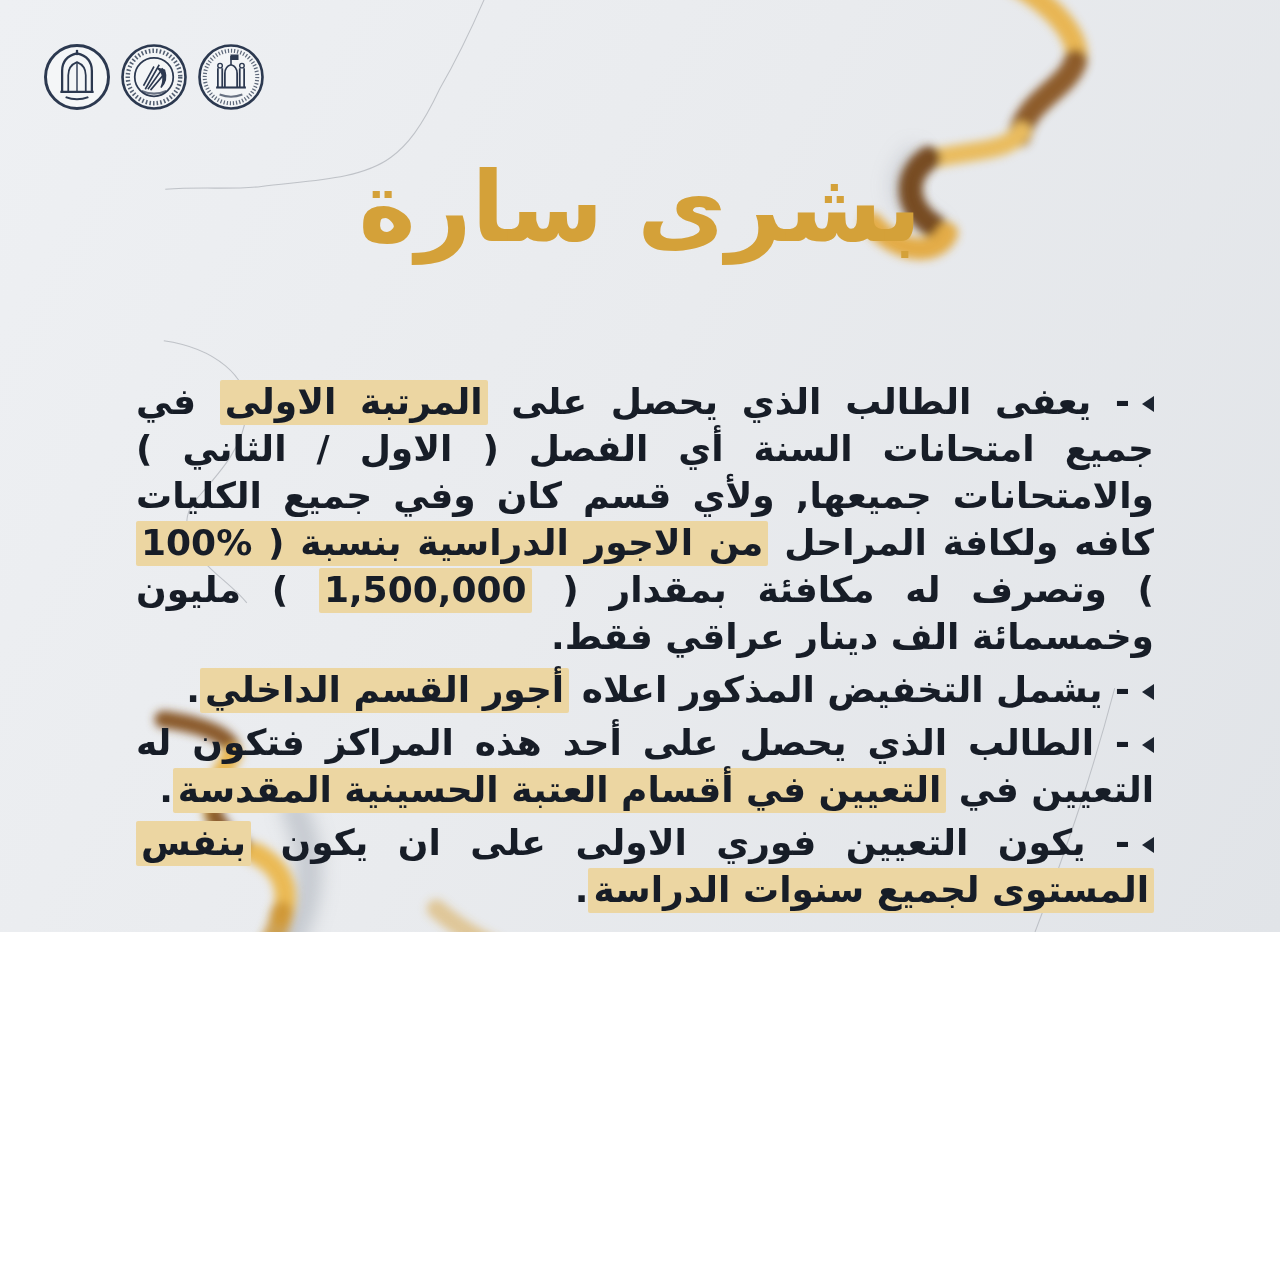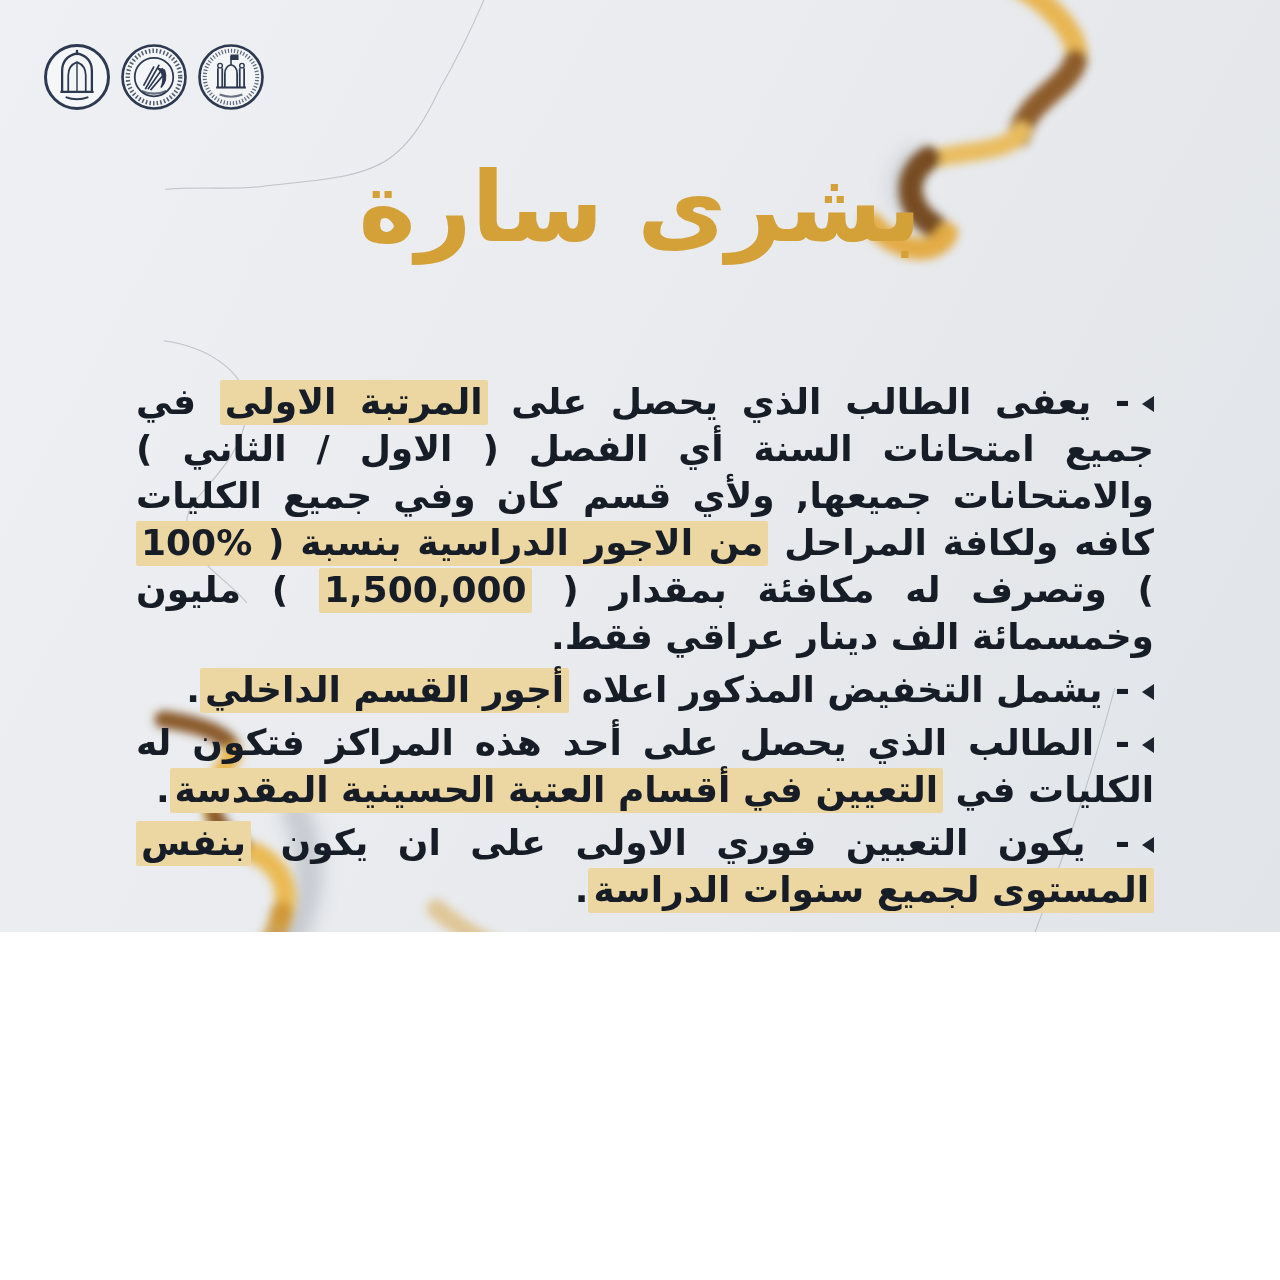--- a/index.html
+++ b/index.html
@@ -130,21 +130,21 @@
         <path d="M27,60 Q40,65 53,60" stroke-width="2.2" opacity="0.7"></path>
       </g>
     </svg>
   </div>
 
   <div class="title">بشرى سارة</div>
 
   <div class="content">
       <div class="bullet"><span class="marker"></span><span>- يعفى الطالب الذي يحصل على </span><span class="hl">المرتبة الاولى</span><span> في جميع امتحانات السنة أي الفصل ( الاول / الثاني ) والامتحانات جميعها, ولأي قسم كان وفي جميع الكليات كافه ولكافة المراحل </span><span class="hl">من الاجور الدراسية بنسبة ( %100</span><span> ) وتصرف له مكافئة بمقدار ( </span><span class="hl">1,500,000</span><span> ) مليون وخمسمائة الف دينار عراقي فقط.</span></div>
       <div class="bullet"><span class="marker"></span><span>- يشمل التخفيض المذكور اعلاه </span><span class="hl">أجور القسم الداخلي</span><span>.</span></div>
-      <div class="bullet"><span class="marker"></span><span>- الطالب الذي يحصل على أحد هذه المراكز فتكون له الكليات في </span><span class="hl">التعيين في أقسام العتبة الحسينية المقدسة</span><span>.</span></div>
+      <div class="bullet"><span class="marker"></span><span>- الطالب الذي يحصل على أحد هذه المراكز فتكون له التعيين في </span><span class="hl">التعيين في أقسام العتبة الحسينية المقدسة</span><span>.</span></div>
       <div class="bullet"><span class="marker"></span><span>- يكون التعيين فوري الاولى على ان يكون </span><span class="hl">بنفس المستوى لجميع سنوات الدراسة</span><span>.</span></div>
     </div>
 
   <div class="footer">
     <svg class="phone-ico" viewBox="0 0 24 24">
       <path fill="#eef2f6" d="M19.2,15.3l-2.5-1.1a1.3,1.3,0,0,0-1.5.4l-1.1,1.4A12.7,12.7,0,0,1,8.9,10.8L10.3,9.7a1.3,1.3,0,0,0,.4-1.5L9.6,5.7A1.3,1.3,0,0,0,8.4,4.9H5.8A1.5,1.5,0,0,0,4.3,6.5,15.6,15.6,0,0,0,19.4,21.6,1.5,1.5,0,0,0,21,20.1V17.5A1.3,1.3,0,0,0,19.2,15.3Z"></path>
     </svg>
     <span class="footer-item">5751</span>
     <span class="sep">|</span>
     <span class="sep">|</span>

